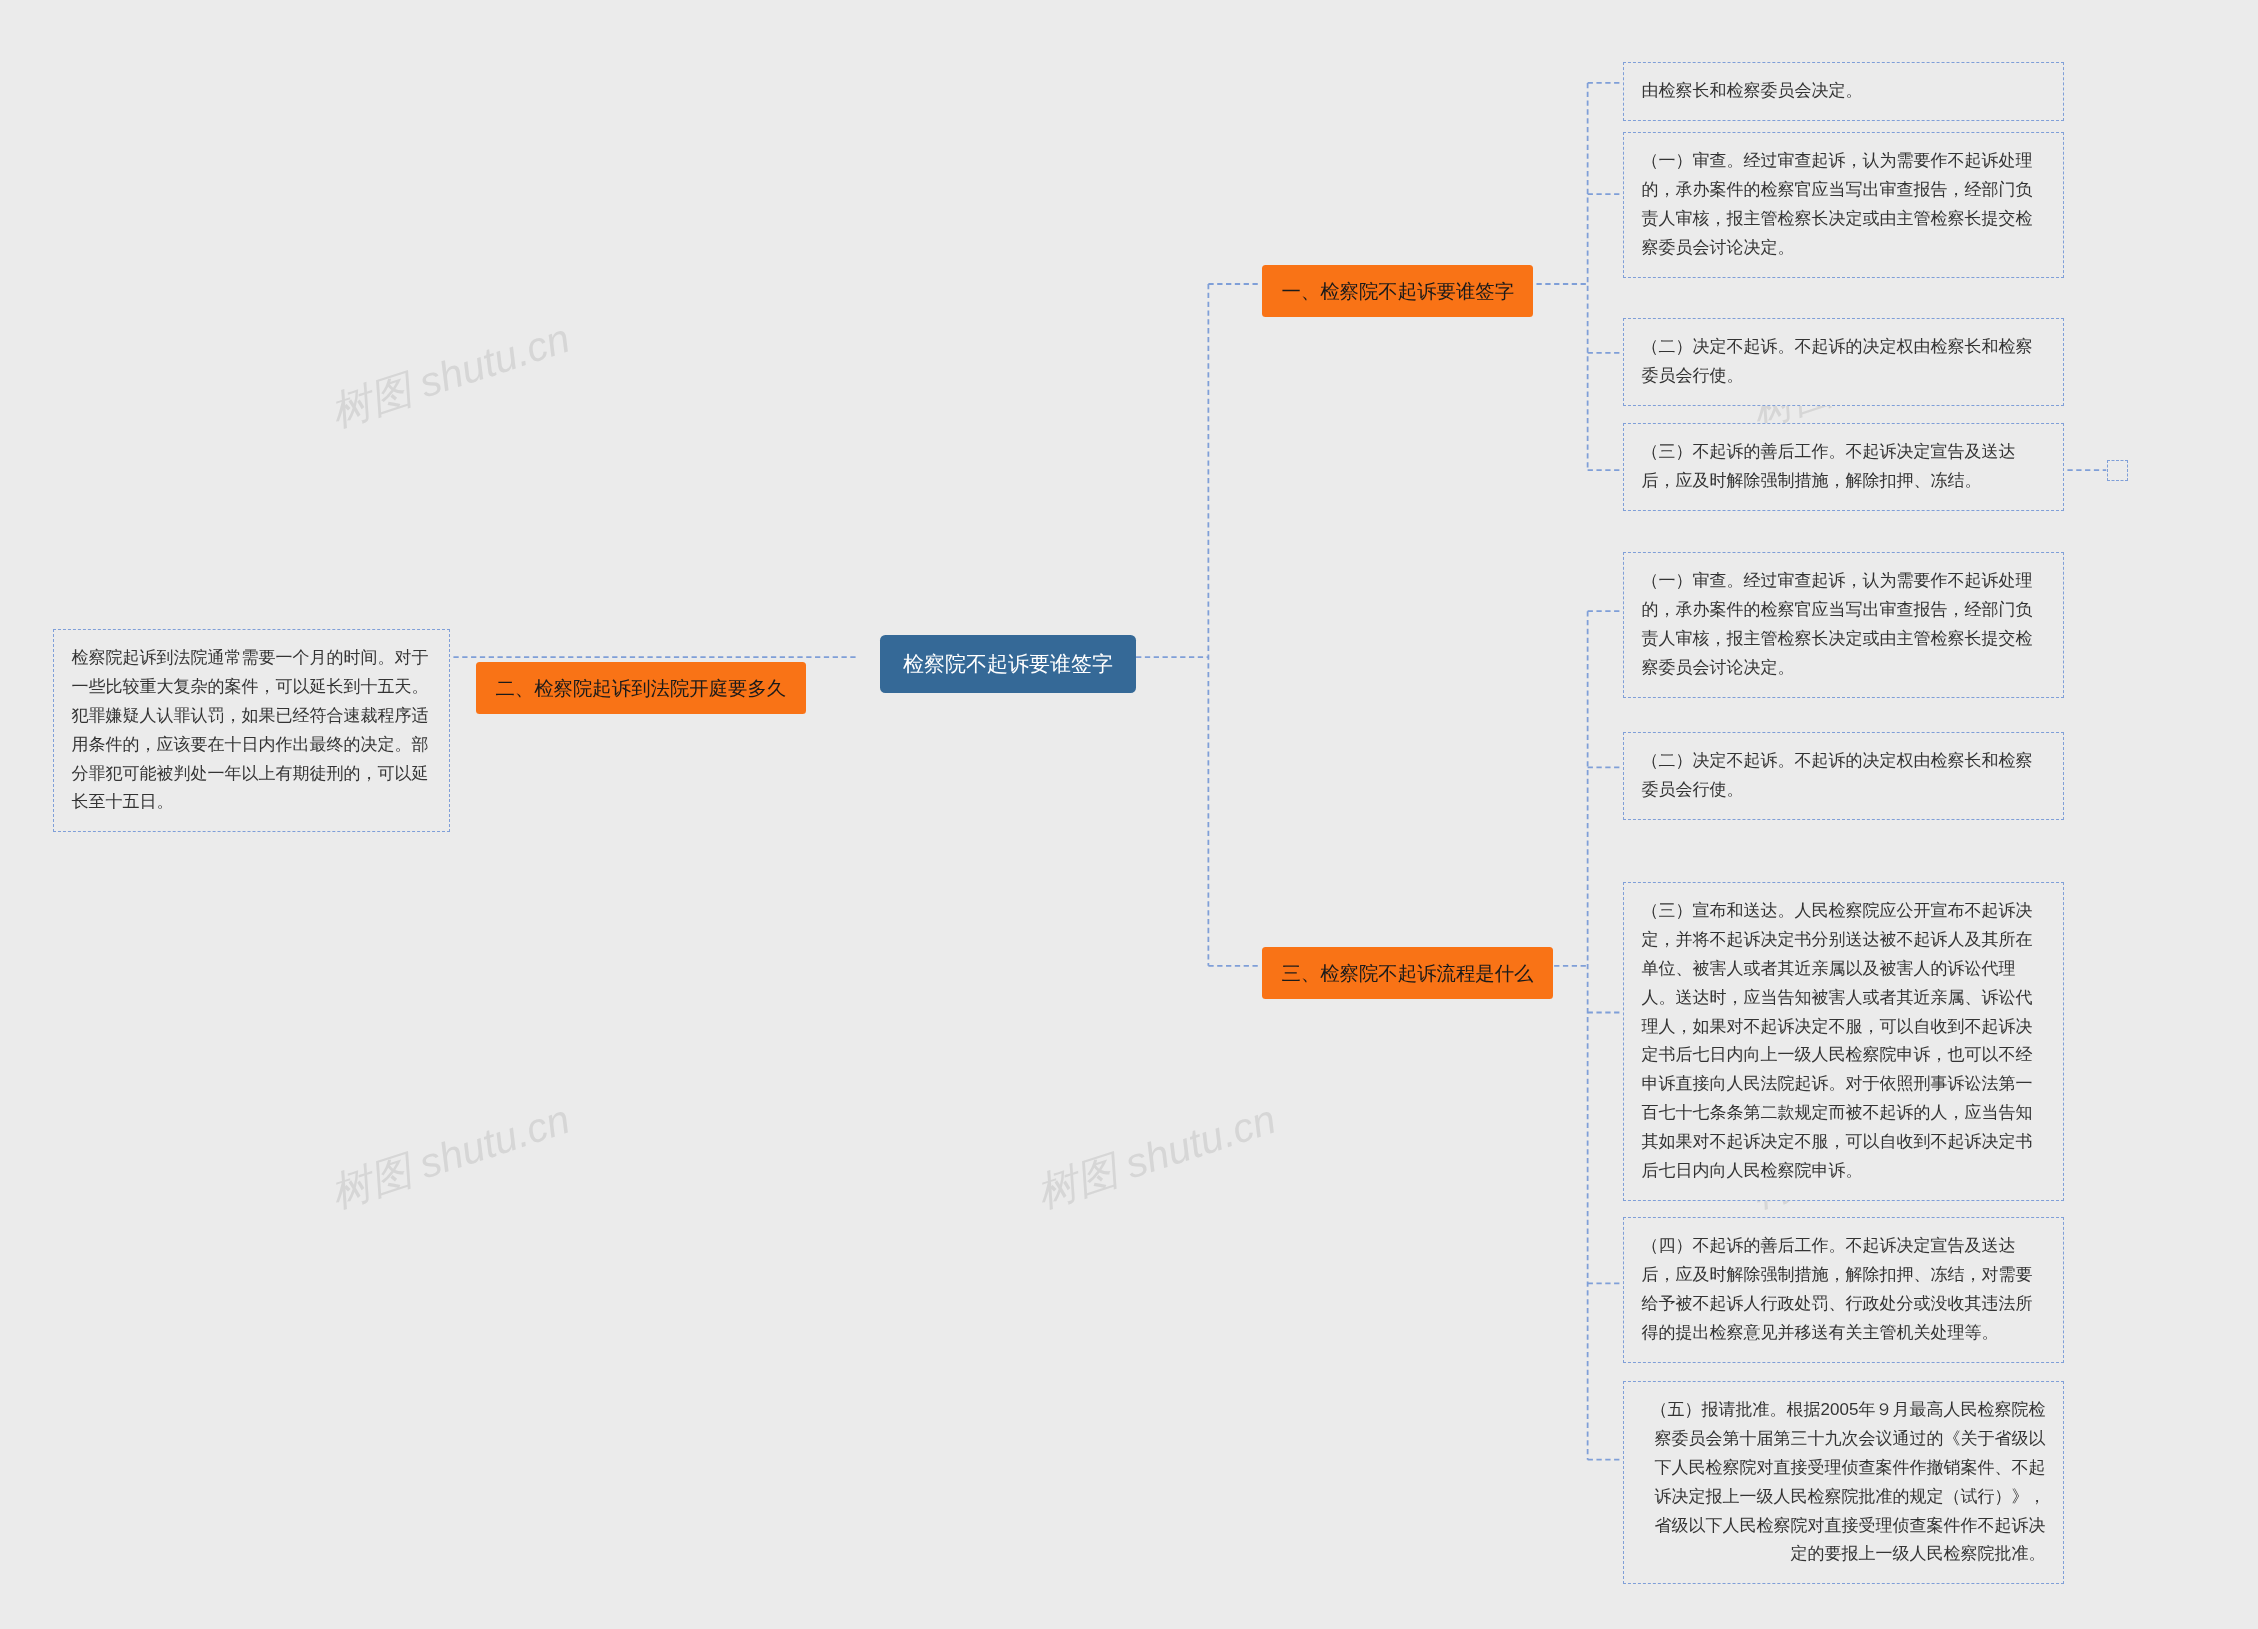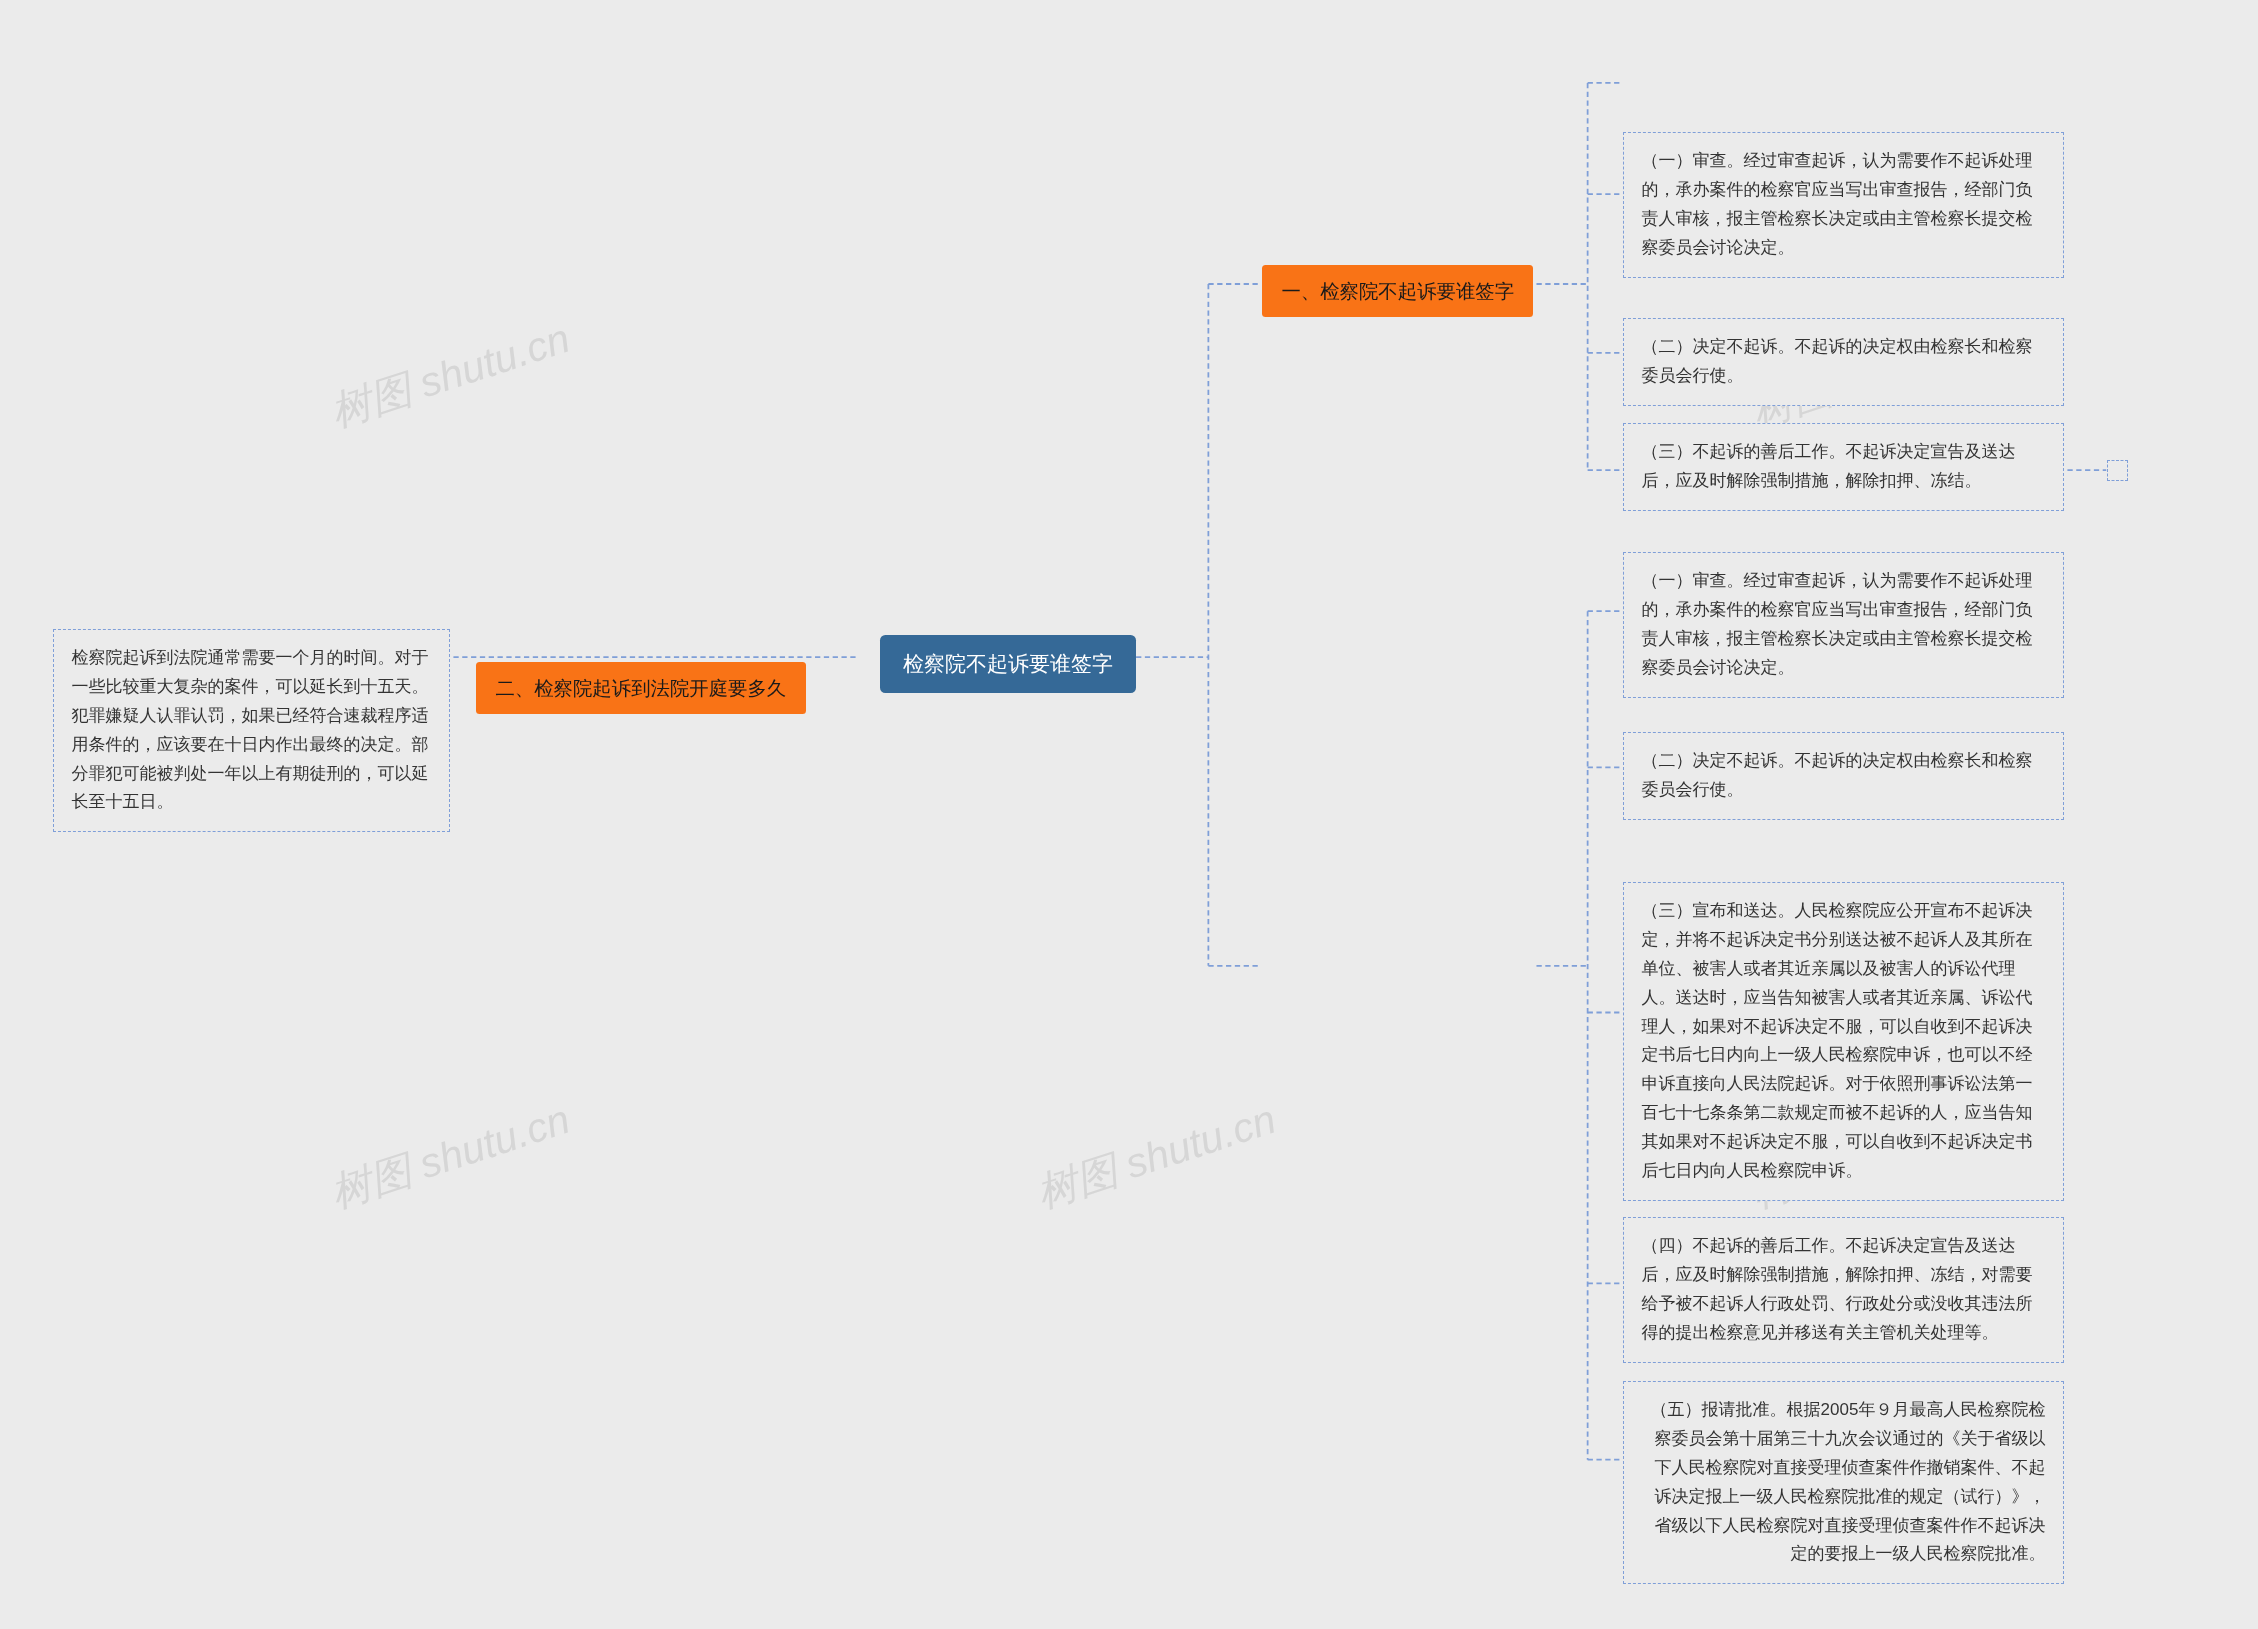--- a/index.html
+++ b/index.html
@@ -129,21 +129,27 @@
   </div>
 
   <div class="node branch-node" style="left:1262px; top:265px;">
     <span>一、检察院不起诉要谁签字</span>
   </div>
 
   <div class="node branch-node" style="left:476px; top:662px;">
     <span>二、检察院起诉到法院开庭要多久</span>
   </div>
 
+  <div class="node branch-node" style="left:1262px; top:947px;">
+    <span>三、检察院不起诉流程是什么</span>
+  </div>
 
+  <div class="node leaf-node wide" style="left:1623px; top:62px;">
+    <span>由检察长和检察委员会决定。</span>
+  </div>
   <div class="node leaf-node wide" style="left:1623px; top:132px;">
     <span>（一）审查。经过审查起诉，认为需要作不起诉处理的，承办案件的检察官应当写出审查报告，经部门负责人审核，报主管检察长决定或由主管检察长提交检察委员会讨论决定。</span>
   </div>
   <div class="node leaf-node wide" style="left:1623px; top:318px;">
     <span>（二）决定不起诉。不起诉的决定权由检察长和检察委员会行使。</span>
   </div>
   <div class="node leaf-node wide" style="left:1623px; top:423px;">
     <span>（三）不起诉的善后工作。不起诉决定宣告及送达后，应及时解除强制措施，解除扣押、冻结。</span>
   </div>
 

